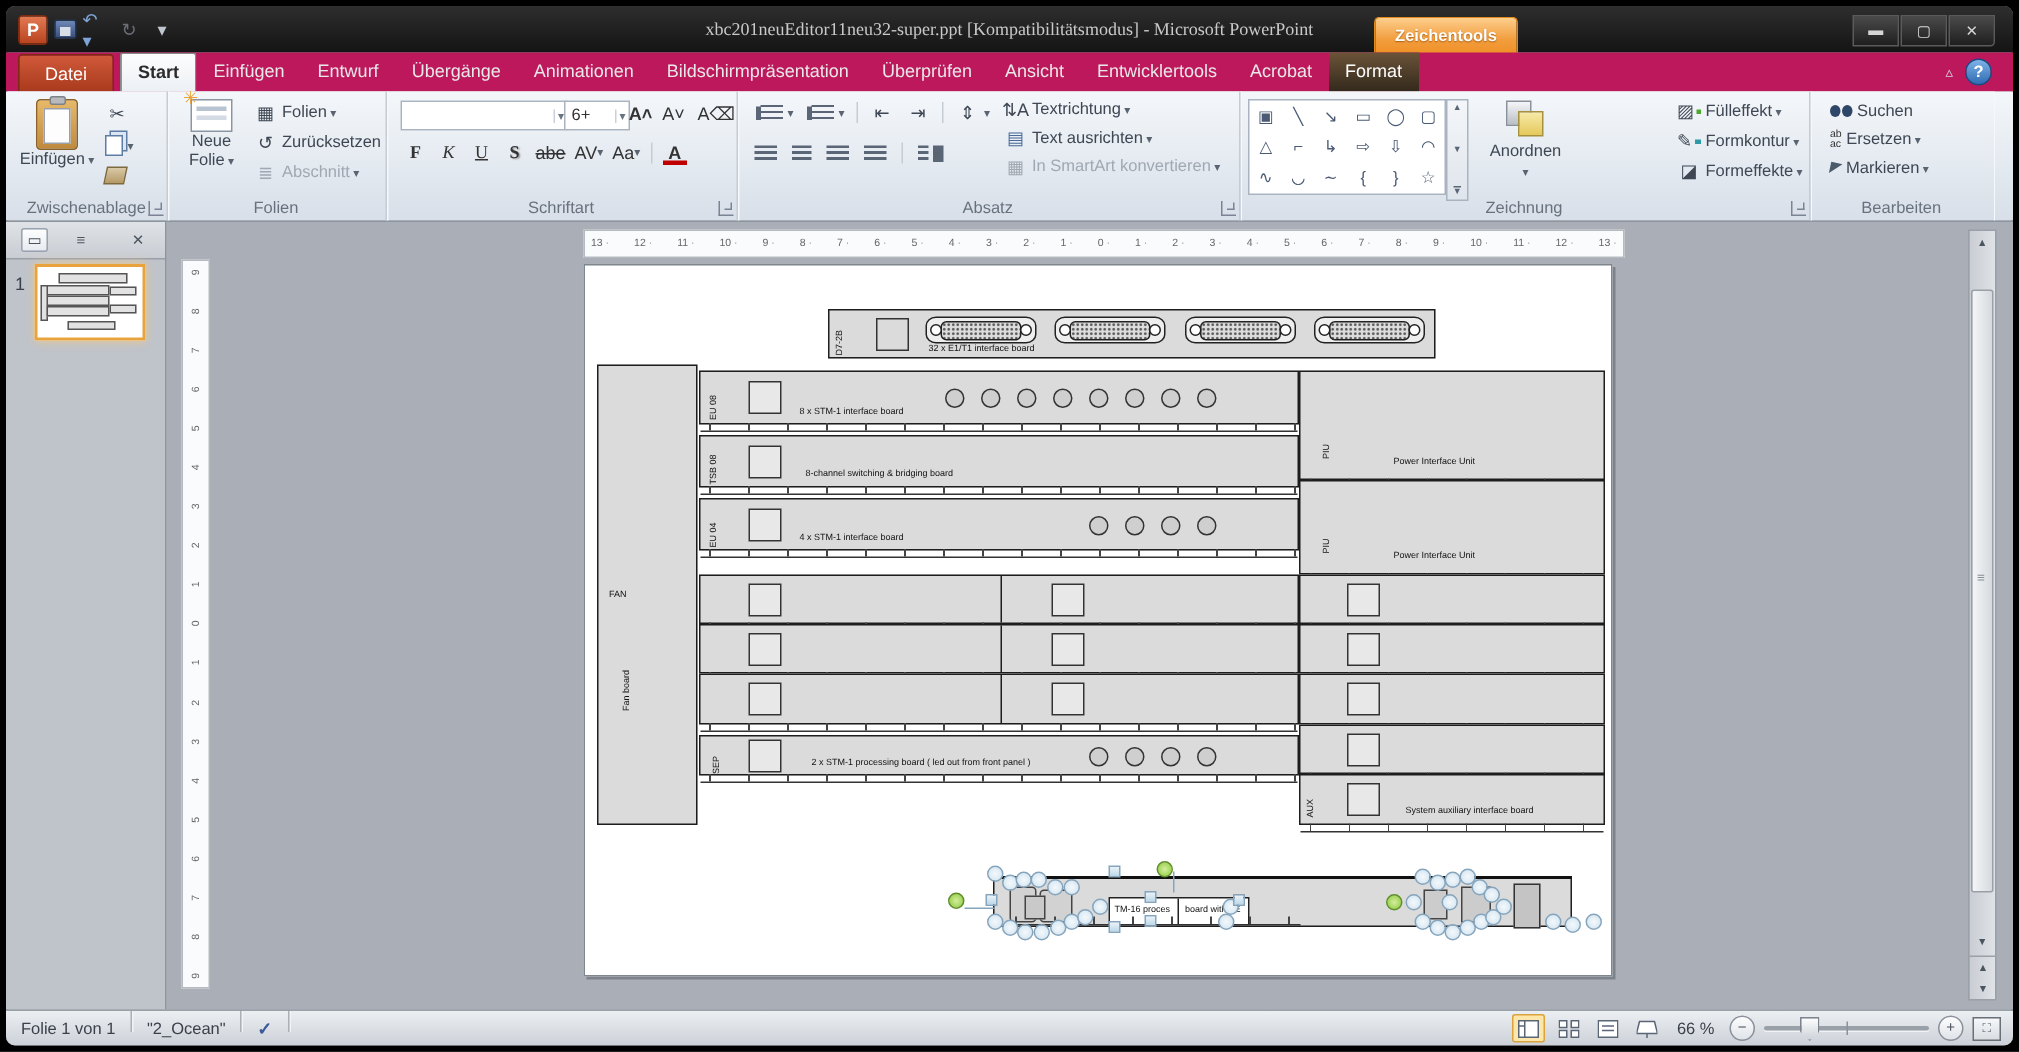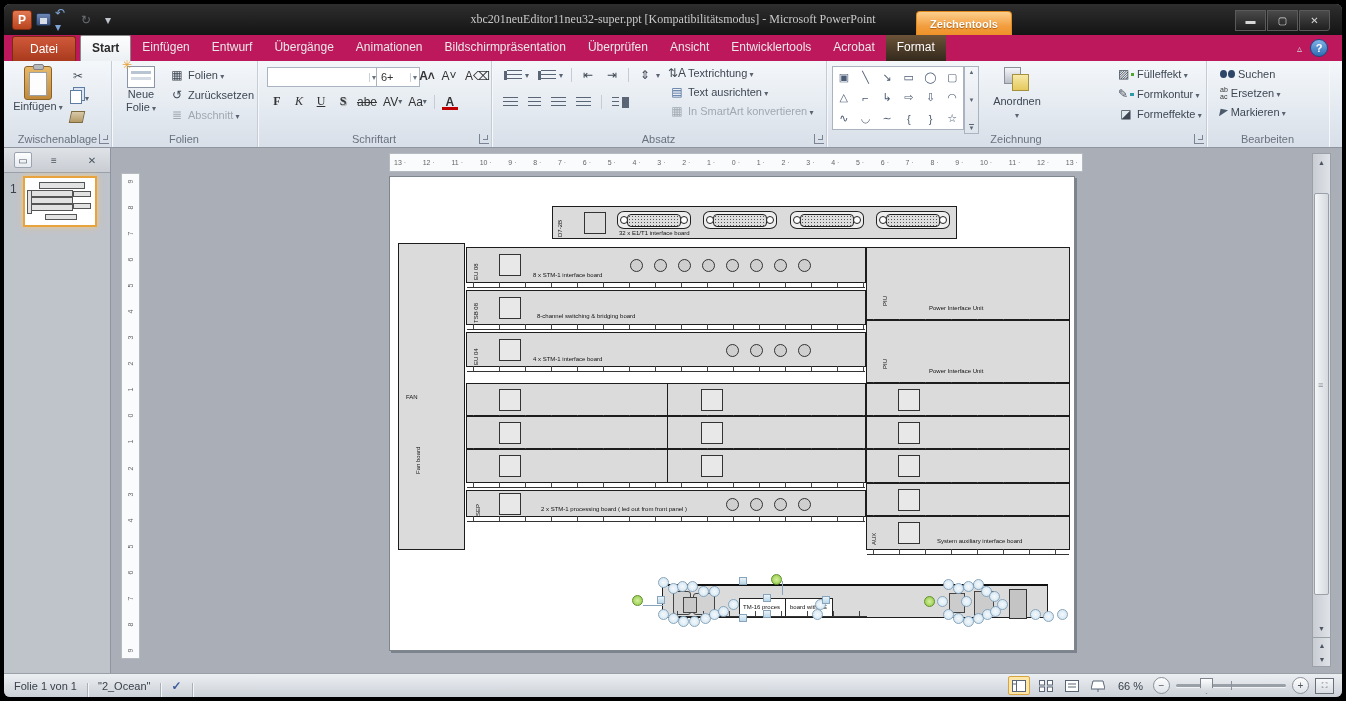--- a/index.html
+++ b/index.html
@@ -107,21 +107,21 @@
   .h-g{position:absolute;width:11px;height:11px;border-radius:50%;background:radial-gradient(#d2ef9a,#8ec641);border:1px solid #5f8f2a;box-sizing:border-box;}
   
   .vscroll{position:absolute;right:11px;top:5px;bottom:6px;width:17px;background:linear-gradient(90deg,#c9cdd3,#dfe2e7);border:1px solid #9aa0a8;display:flex;flex-direction:column;}
   .sbtn{height:17px;display:flex;align-items:center;justify-content:center;font-size:7px;color:#4a5560;}
   .strack{flex:1;position:relative;margin:0 1px;}
   .sthumb{position:absolute;left:0;right:0;top:22px;height:400px;background:linear-gradient(90deg,#f4f6f8,#d6dade);border:1px solid #9aa0a8;border-radius:2px;}
   .sthumb::after{content:"≡";position:absolute;left:3px;top:186px;color:#8a9098;font-size:9px;}
   .snav{border-top:1px solid #9aa0a8;display:flex;flex-direction:column;}
   .snav .sbtn{height:14px;letter-spacing:-1px;}
   
-  .statusbar{height:23px;flex:0 0 auto;background:linear-gradient(#eceff2,#ccd1d8);border-top:1px solid #9aa0a8;display:flex;align-items:flex-end;font-size:11px;color:#3a414b;position:relative;}
+  .statusbar{height:23px;flex:0 0 auto;background:linear-gradient(#eceff2,#ccd1d8);border-top:1px solid #9aa0a8;display:flex;align-items:flex-start;font-size:11px;color:#3a414b;position:relative;}
   .sb-item{padding:0 10px;display:flex;align-items:center;height:100%;}
   .sb-sep{width:1px;height:14px;background:#aab0b8;box-shadow:1px 0 0 #f2f4f6;}
   .spell-icon{color:#3a5a9a;font-size:12px;font-weight:bold;}
   .sb-right{position:absolute;right:8px;display:flex;align-items:center;gap:6px;height:100%;}
   .view-btn{width:20px;height:17px;display:flex;align-items:center;justify-content:center;border-radius:2px;}
   .view-btn.active{background:#fce6a9;border:1px solid #d9a33d;}
   .zbtn{width:15px;height:15px;border-radius:50%;border:1px solid #8a919b;background:linear-gradient(#fdfdfd,#dfe3e8);display:flex;align-items:center;justify-content:center;font-size:10px;color:#4a5560;}
   .ztrack{position:relative;width:110px;height:3px;background:#9aa0a8;border-radius:2px;box-shadow:0 1px 0 #f0f2f5;}
   .ztick{position:absolute;left:50%;top:-3px;width:1px;height:9px;background:#8a919b;}
   .zthumb{position:absolute;left:24px;top:-6px;width:11px;height:14px;background:linear-gradient(#fdfdfd,#ccd2d8);border:1px solid #7d848d;clip-path:polygon(0 0,100% 0,100% 60%,50% 100%,0 60%);}

